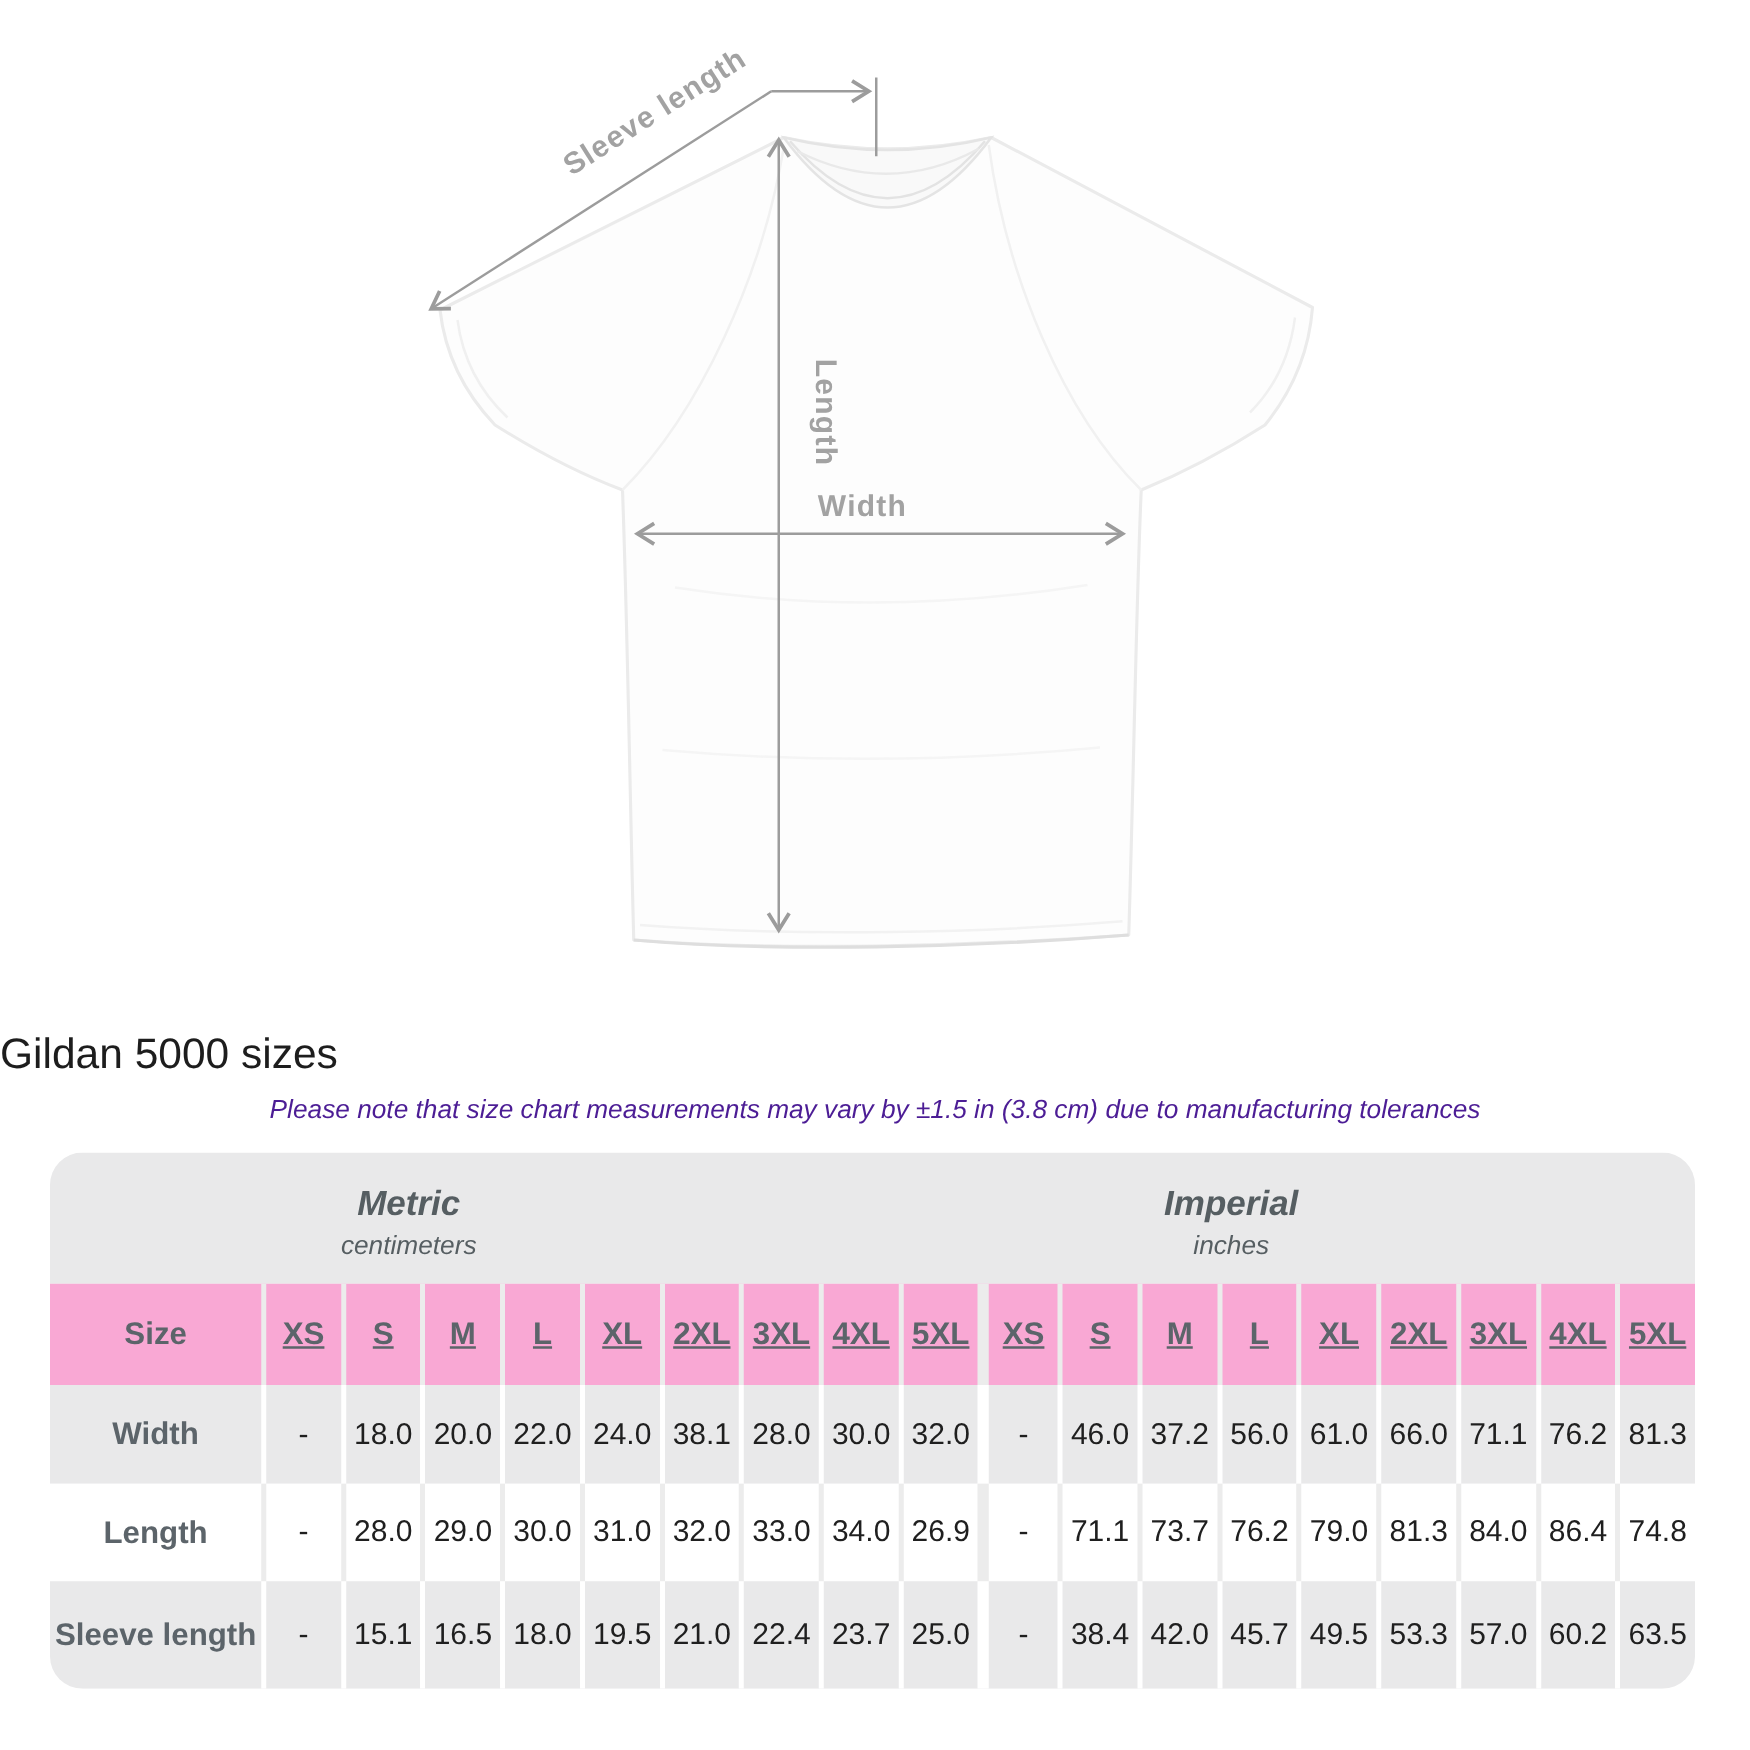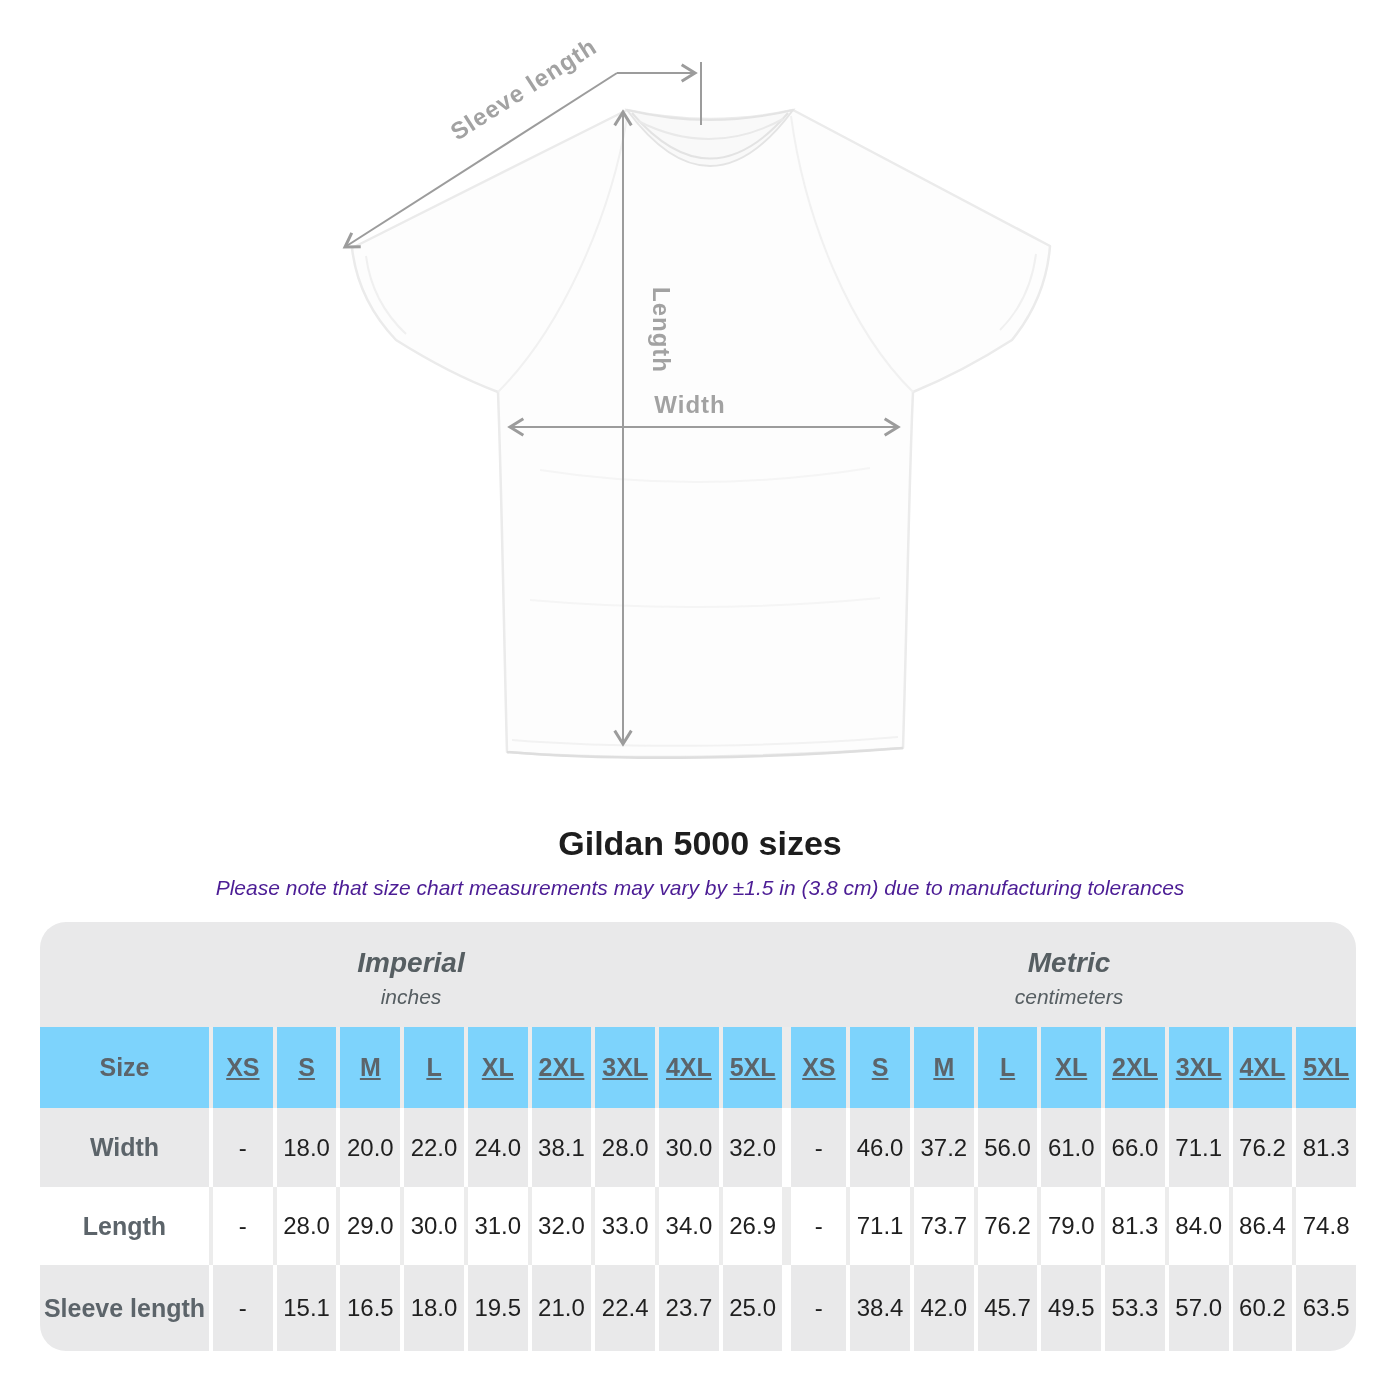--- a/index.html
+++ b/index.html
@@ -21,23 +21,23 @@
     font-weight: bold;
     letter-spacing: 1px;
   }
 
   
   .title {
     position: absolute;
     top: 824px;
     left: 0;
     width: 100%;
-    text-align: center;
+    text-align: left;
     font-size: 34px;
-    font-weight: bold;
+    font-weight: normal;
     color: #1d1d1d;
   }
   .subtitle {
     position: absolute;
     top: 876px;
     left: 0;
     width: 100%;
     text-align: center;
     font-size: 21px;
     font-style: italic;
@@ -87,21 +87,21 @@
     display: flex;
     align-items: center;
     justify-content: center;
     border-left: 4px solid transparent;
     font-size: 24px;
     color: #1f1f1f;
     white-space: nowrap;
   }
   .trow .cell:first-child { border-left: none; }
   .trow .cell.sec { border-left-width: 9px; }
-  .trow.theader { height: 81px; background: #7dd3fc; }
+  .trow.theader { height: 81px; background: #f9a8d4; }
   .trow.theader .cell { font-weight: bold; color: #5c646a; font-size: 25px; }
   .trow.theader .cell + .cell { border-left-color: #ececec; text-decoration: underline; }
   .trow.gray { height: 79px; background: #e9e9ea; }
   .trow.gray .cell + .cell { border-left-color: #ffffff; }
   .trow.white { height: 78px; background: #ffffff; }
   .trow.white .cell + .cell { border-left-color: #ececec; }
   .trow.last { height: 86px; }
   .trow .cell.rowlabel { font-weight: bold; color: #5c646a; font-size: 25px; }
 </style>
 </head>
@@ -152,27 +152,27 @@
     <text class="annot-label" transform="translate(653,330) rotate(90)" text-anchor="middle">Length</text>
     <text class="annot-label" x="690" y="413" text-anchor="middle">Width</text>
   </svg>
 
   <div class="title">Gildan 5000 sizes</div>
   <div class="subtitle">Please note that size chart measurements may vary by ±1.5 in (3.8 cm) due to manufacturing tolerances</div>
 
   <div class="size-table">
 
     <div class="unit-band">
+      <div class="unit-half metric">
+        <div class="unit-label">Metric</div>
+        <div class="unit-sublabel">centimeters</div>
+      </div>
       <div class="unit-half">
         <div class="unit-label">Imperial</div>
         <div class="unit-sublabel">inches</div>
-      </div>
-      <div class="unit-half metric">
-        <div class="unit-label">Metric</div>
-        <div class="unit-sublabel">centimeters</div>
       </div>
     </div>
 
     <div class="trow theader">
       <div class="cell">Size</div>
       <div class="cell">XS</div>
       <div class="cell">S</div>
       <div class="cell">M</div>
       <div class="cell">L</div>
       <div class="cell">XL</div>

